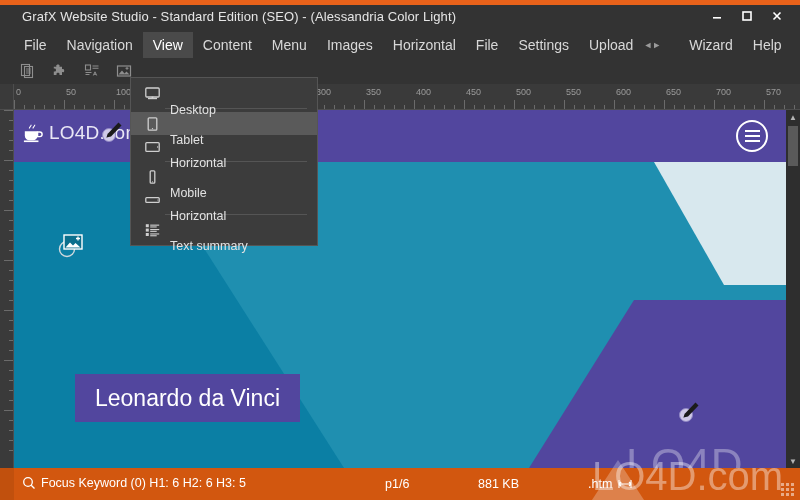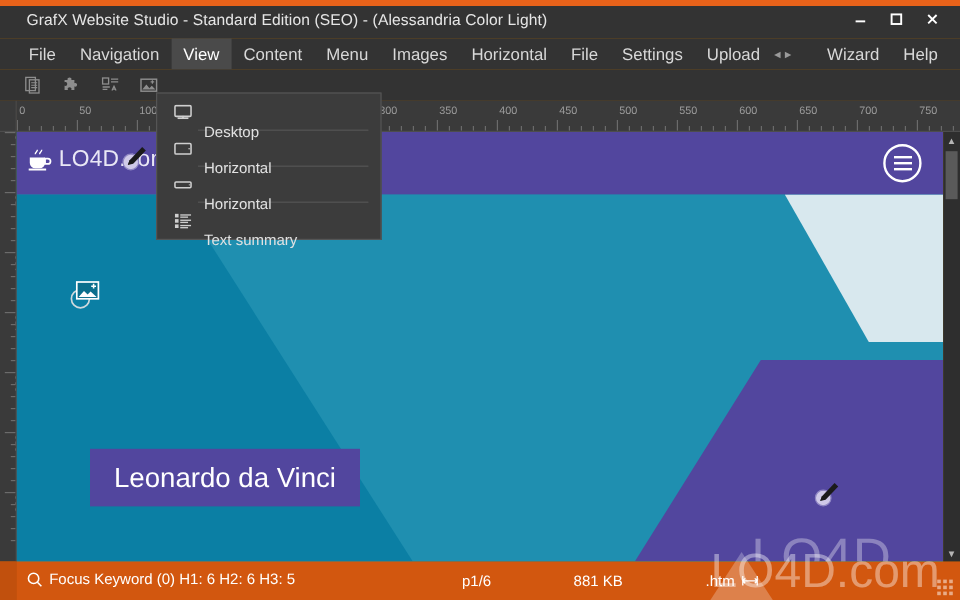--- a/index.html
+++ b/index.html
@@ -439,21 +439,21 @@
       <div class="rh-tick" style="left: 670px; height: 4px;"></div>
       <div class="rh-tick" style="left: 680px; height: 4px;"></div>
       <div class="rh-tick" style="left: 690px; height: 4px;"></div>
       <div class="rh-tick" style="left: 700px; height: 9px;"></div>
       <div class="rh-label" style="left: 700px;">700</div>
       <div class="rh-tick" style="left: 710px; height: 4px;"></div>
       <div class="rh-tick" style="left: 720px; height: 4px;"></div>
       <div class="rh-tick" style="left: 730px; height: 4px;"></div>
       <div class="rh-tick" style="left: 740px; height: 4px;"></div>
       <div class="rh-tick" style="left: 750px; height: 9px;"></div>
-      <div class="rh-label" style="left: 750px;">750</div>
+      <div class="rh-label" style="left: 750px;">570</div>
       <div class="rh-tick" style="left: 760px; height: 4px;"></div>
       <div class="rh-tick" style="left: 770px; height: 4px;"></div>
       <div class="rh-tick" style="left: 780px; height: 4px;"></div>
     </div>
   <div class="ruler-v" id="rulerV">
       <div class="rv-tick" style="top: 0px; width: 9px;"></div>
       <div class="rv-label" style="top: 2px;">0</div>
       <div class="rv-tick" style="top: 10px; width: 4px;"></div>
       <div class="rv-tick" style="top: 20px; width: 4px;"></div>
       <div class="rv-tick" style="top: 30px; width: 4px;"></div>
@@ -587,30 +587,48 @@
         <span class="dd-icon">
           <svg width="15" height="14" viewBox="0 0 15 14">
             <rect x="0.8" y="1" width="13.4" height="9" rx="1" fill="none" stroke="currentColor" stroke-width="1.3"></rect>
             <rect x="3" y="10.8" width="9" height="1.4" fill="currentColor"></rect>
             <rect x="6.6" y="9.6" width="1.8" height="1.6" fill="currentColor"></rect>
           </svg>
         </span>
         <span class="dd-label">Desktop</span>
       </div>
       <div class="dd-sep"></div>
+      <div class="dd-item sel">
+        <span class="dd-icon">
+          <svg width="15" height="14" viewBox="0 0 15 14">
+            <rect x="3.2" y="0.8" width="8.6" height="12.4" rx="1" fill="none" stroke="currentColor" stroke-width="1.3"></rect>
+            <circle cx="7.5" cy="11.6" r="0.65" fill="currentColor"></circle>
+          </svg>
+        </span>
+        <span class="dd-label">Tablet</span>
+      </div>
       <div class="dd-item">
         <span class="dd-icon">
           <svg width="15" height="14" viewBox="0 0 15 14">
             <rect x="0.8" y="2.6" width="13.4" height="8.8" rx="1" fill="none" stroke="currentColor" stroke-width="1.3"></rect>
             <circle cx="12.6" cy="7" r="0.65" fill="currentColor"></circle>
           </svg>
         </span>
         <span class="dd-label">Horizontal</span>
       </div>
       <div class="dd-sep"></div>
+      <div class="dd-item">
+        <span class="dd-icon">
+          <svg width="15" height="14" viewBox="0 0 15 14">
+            <rect x="5.2" y="0.8" width="4.6" height="12.4" rx="0.9" fill="none" stroke="currentColor" stroke-width="1.3"></rect>
+            <circle cx="7.5" cy="11.8" r="0.55" fill="currentColor"></circle>
+          </svg>
+        </span>
+        <span class="dd-label">Mobile</span>
+      </div>
       <div class="dd-item">
         <span class="dd-icon">
           <svg width="15" height="14" viewBox="0 0 15 14">
             <rect x="0.8" y="4.6" width="13.4" height="4.8" rx="0.9" fill="none" stroke="currentColor" stroke-width="1.3"></rect>
             <circle cx="12.8" cy="7" r="0.55" fill="currentColor"></circle>
           </svg>
         </span>
         <span class="dd-label">Horizontal</span>
       </div>
       <div class="dd-sep"></div>

